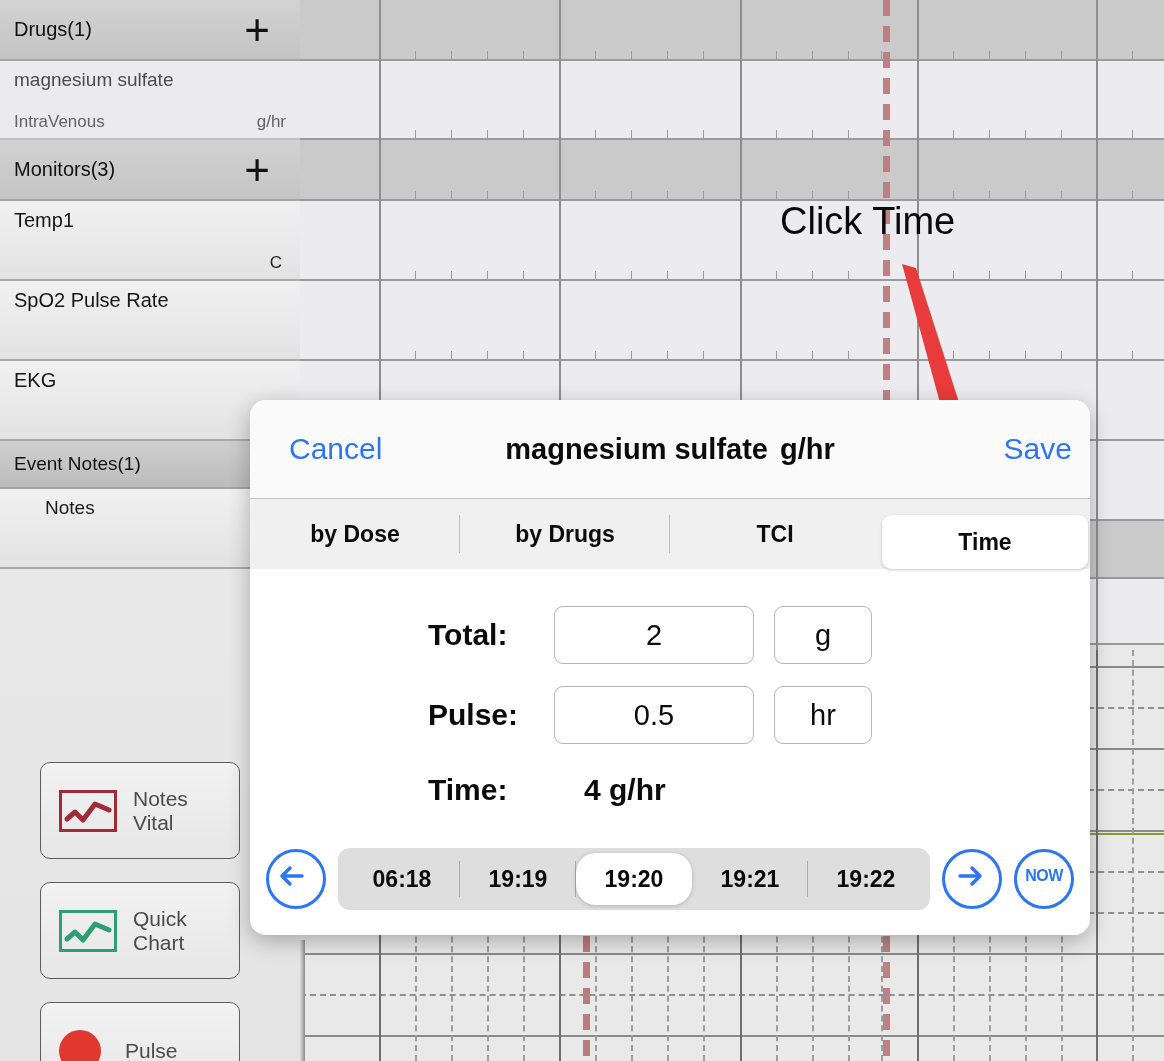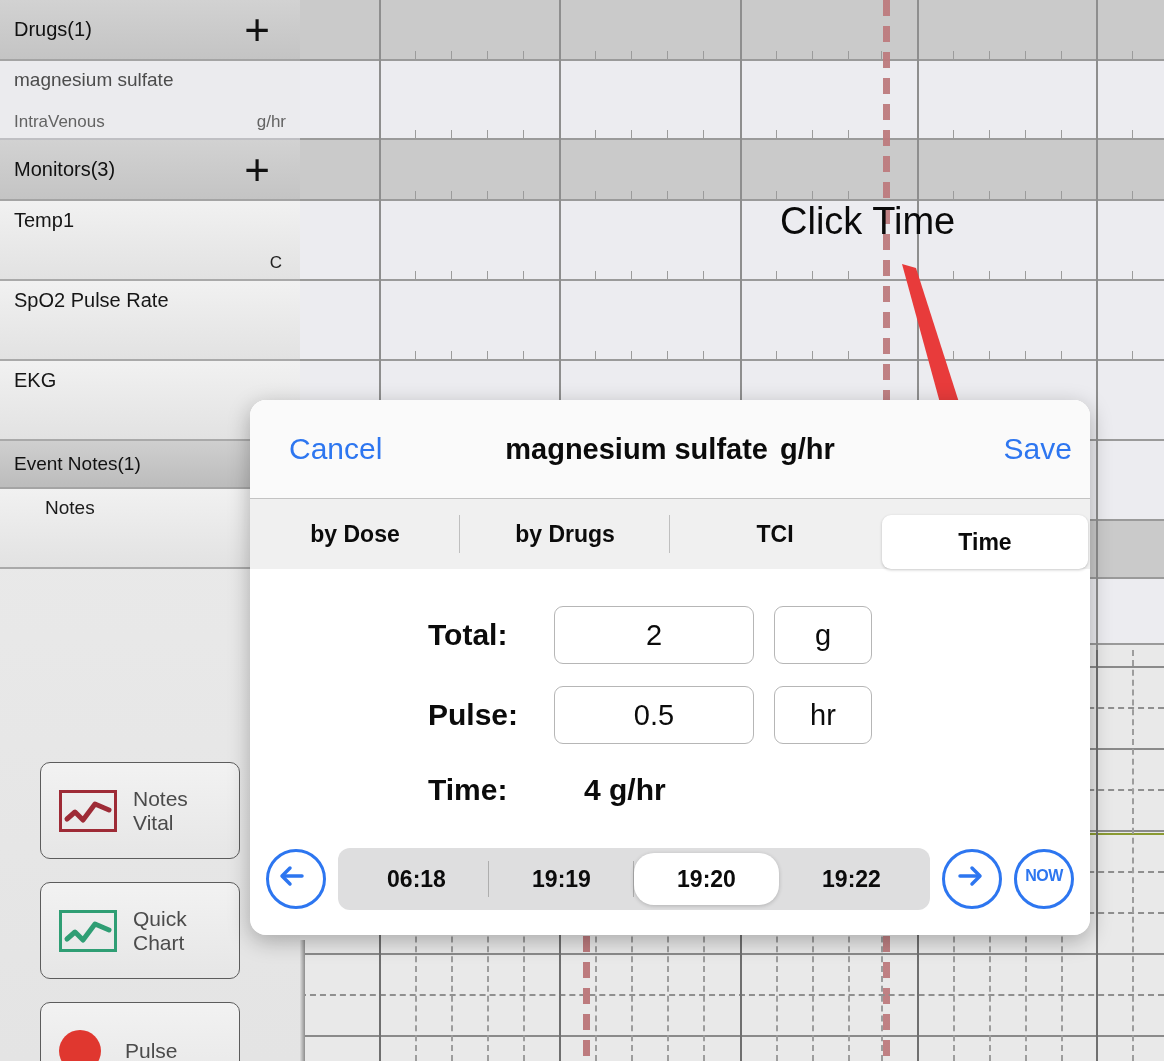--- a/index.html
+++ b/index.html
@@ -724,20 +724,23 @@
       <span class="times">
         <span class="tcell">
           <span>06:18</span><span class="tsep"></span>
         </span>
         <span class="tcell">
           <span>19:19</span><span class="tsep"></span>
         </span>
         <span class="tcell active">
           <span>19:20</span>
         </span>
+        <span class="tcell">
+          <span>19:21</span><span class="tsep"></span>
+        </span>
         <span class="tcell no-sep">
           <span>19:22</span>
         </span>
       </span>
 
       <span class="circ-btn">
         <svg width="48" height="48" viewBox="0 0 48 48">
           <line x1="15" y1="24" x2="34" y2="24" stroke="#2d76f0" stroke-width="3.5" stroke-linecap="round"></line>
           <polyline points="27,16 35,24 27,32" fill="none" stroke="#2d76f0" stroke-width="3.5" stroke-linecap="round" stroke-linejoin="round"></polyline>
         </svg>

